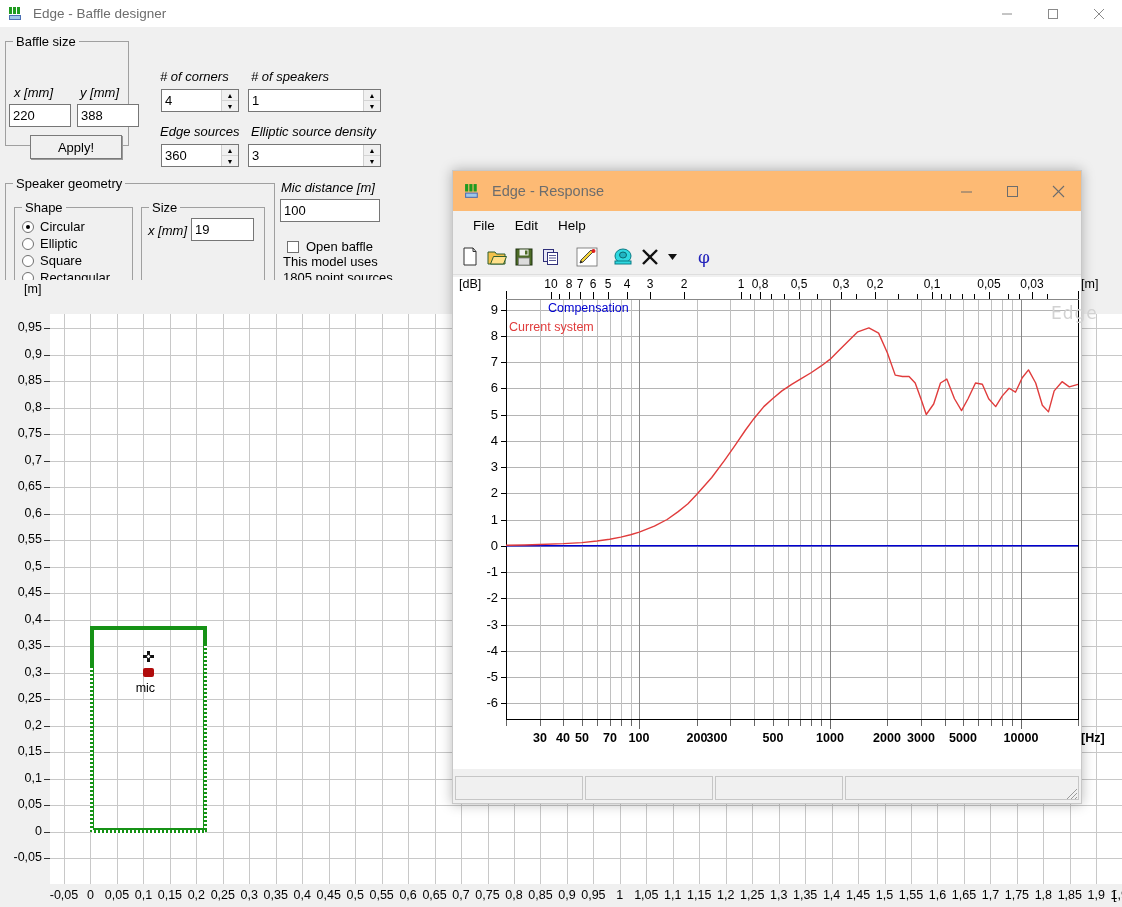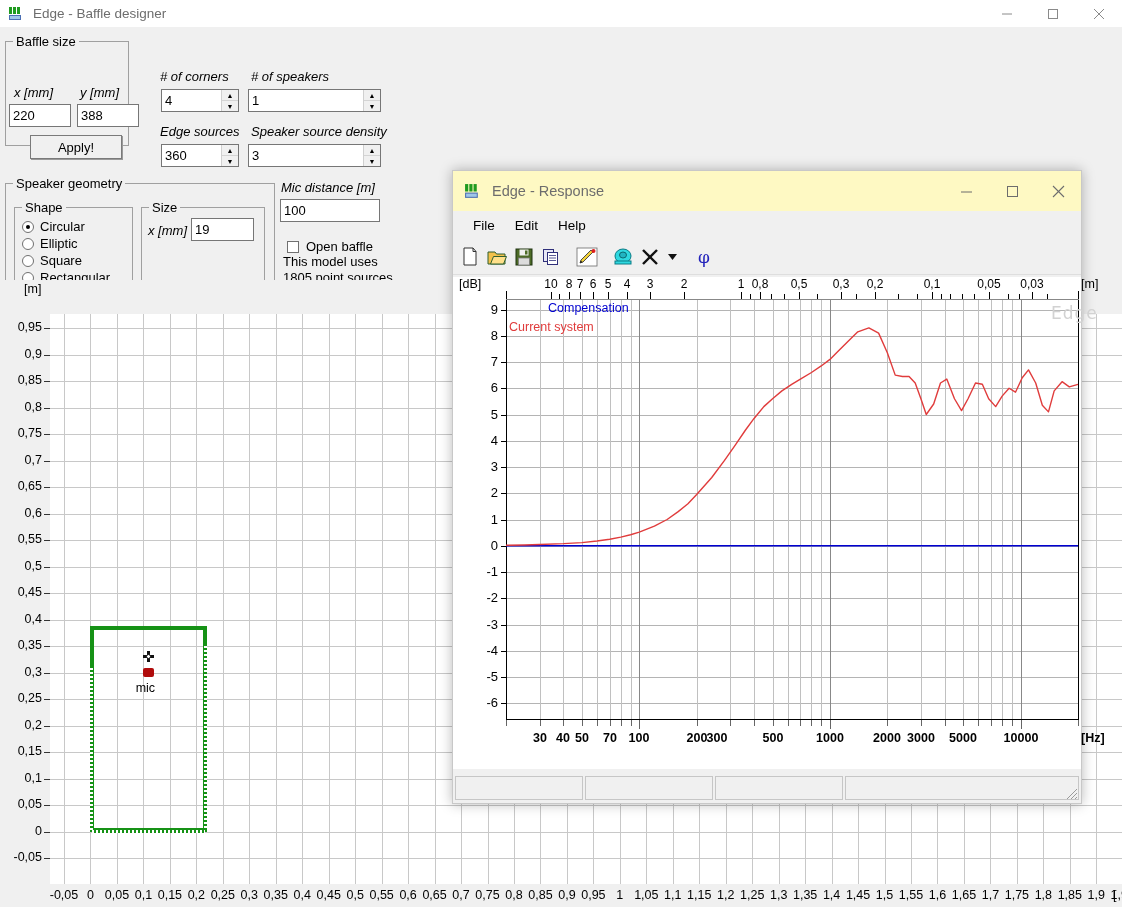--- a/index.html
+++ b/index.html
@@ -102,21 +102,21 @@
     height: 26px; border: 1px solid #cfcfcf; background: #f0f0f0; margin: 1px 2px 0 2px;
     font-size: 12.5px; color: #000; padding: 4px 5px 0 5px; overflow: hidden; white-space: nowrap;
   }
 
   
   .resp-window {
     position: absolute; left: 452px; top: 170px; width: 630px; height: 634px;
     background: #f0f0f0; border: 1px solid #c8c8c8;
     box-shadow: 0 0 12px rgba(0,0,0,0.28);
   }
-  .resp-titlebar { height: 40px; background: #fef9c3; display: flex; align-items: center; position: relative; }
+  .resp-titlebar { height: 40px; background: #fdba74; display: flex; align-items: center; position: relative; }
   .resp-title-text { margin-left: 11px; font-size: 14.5px; color: #6d6d6d; }
   .resp-winbtns { position: absolute; right: 0; top: 0; display: flex; height: 40px; }
   .resp-winbtn { width: 46px; height: 40px; display: flex; align-items: center; justify-content: center; color: #6d6d6d; }
 
   .resp-menubar { height: 28px; background: #f0f0f0; display: flex; align-items: center; padding-left: 10px; }
   .menu-item { font-size: 13.5px; color: #000; padding: 2px 10px; }
 
   .resp-toolbar { height: 36px; background: #f0f0f0; display: flex; align-items: center; padding-left: 4px; border-bottom: 1px solid #dedede;}
   .tb-btn {
     width: 26px; height: 25px; margin-right: 1px; border: 1px solid transparent;
@@ -219,21 +219,21 @@
 
       <span class="fieldlabel" style="left:160px; top:97px;">Edge sources</span>
       <div class="spinbox" style="left:161px; top:117px; width:78px; height:23px;">
         <div class="sb-val">360</div>
         <div class="sb-arrows">
           <span>▲</span>
           <span>▼</span>
         </div>
       </div>
 
-      <span class="fieldlabel" style="left:251px; top:97px;">Speaker source density</span>
+      <span class="fieldlabel" style="left:251px; top:97px;">Elliptic source density</span>
       <div class="spinbox" style="left:248px; top:117px; width:133px; height:23px;">
         <div class="sb-val">3</div>
         <div class="sb-arrows">
           <span>▲</span>
           <span>▼</span>
         </div>
       </div>
 
       <div class="groupbox" style="left:5px; top:156px; width:270px; height:114px;">
         <span class="gb-label">Speaker geometry</span>

